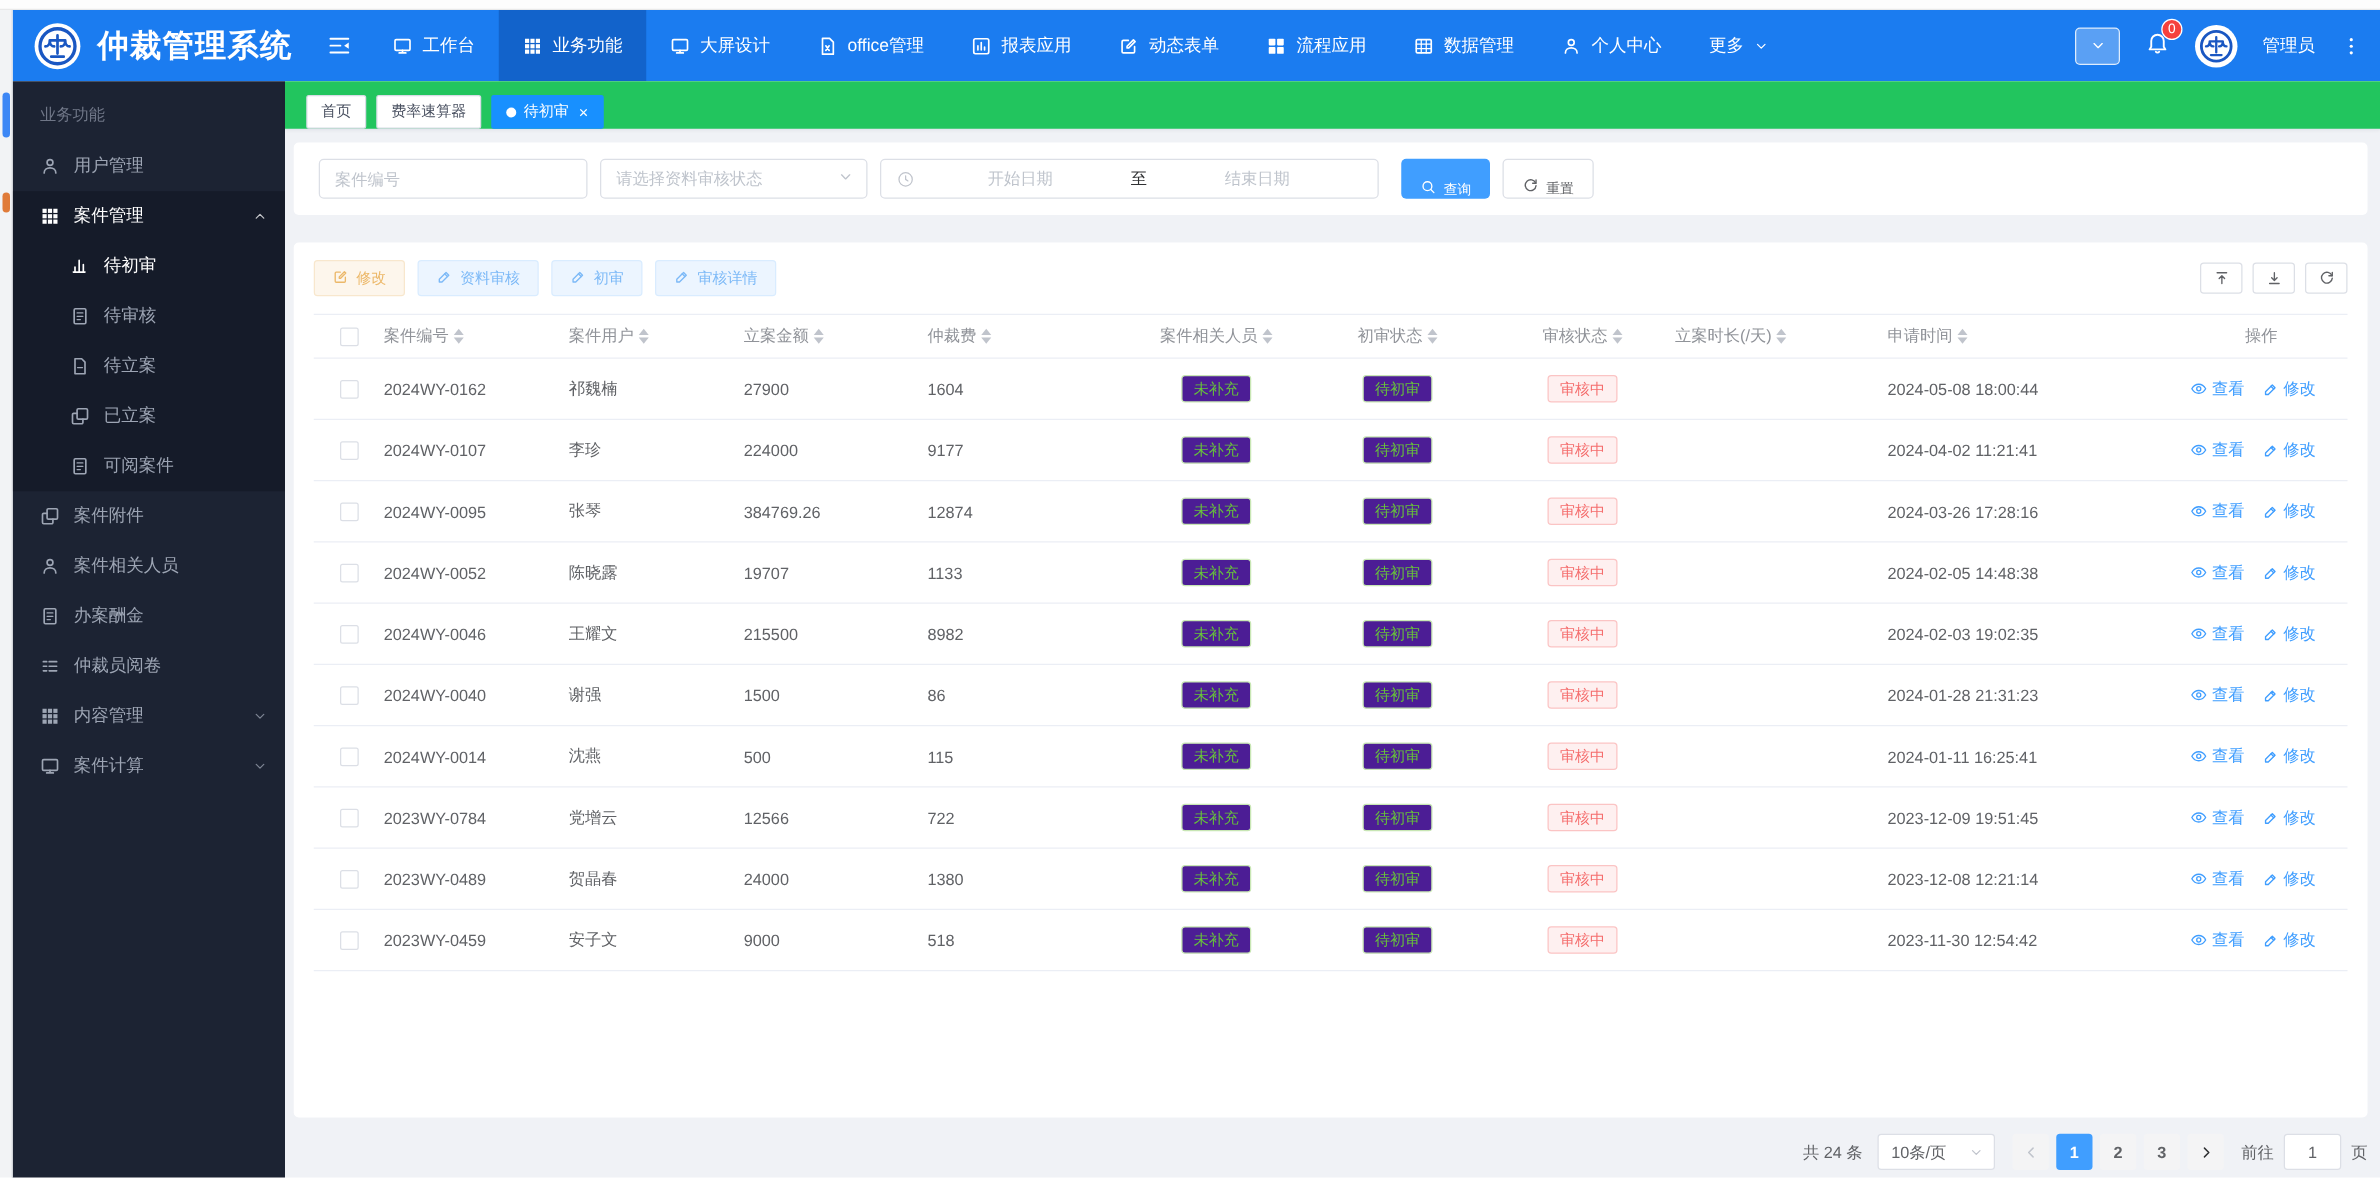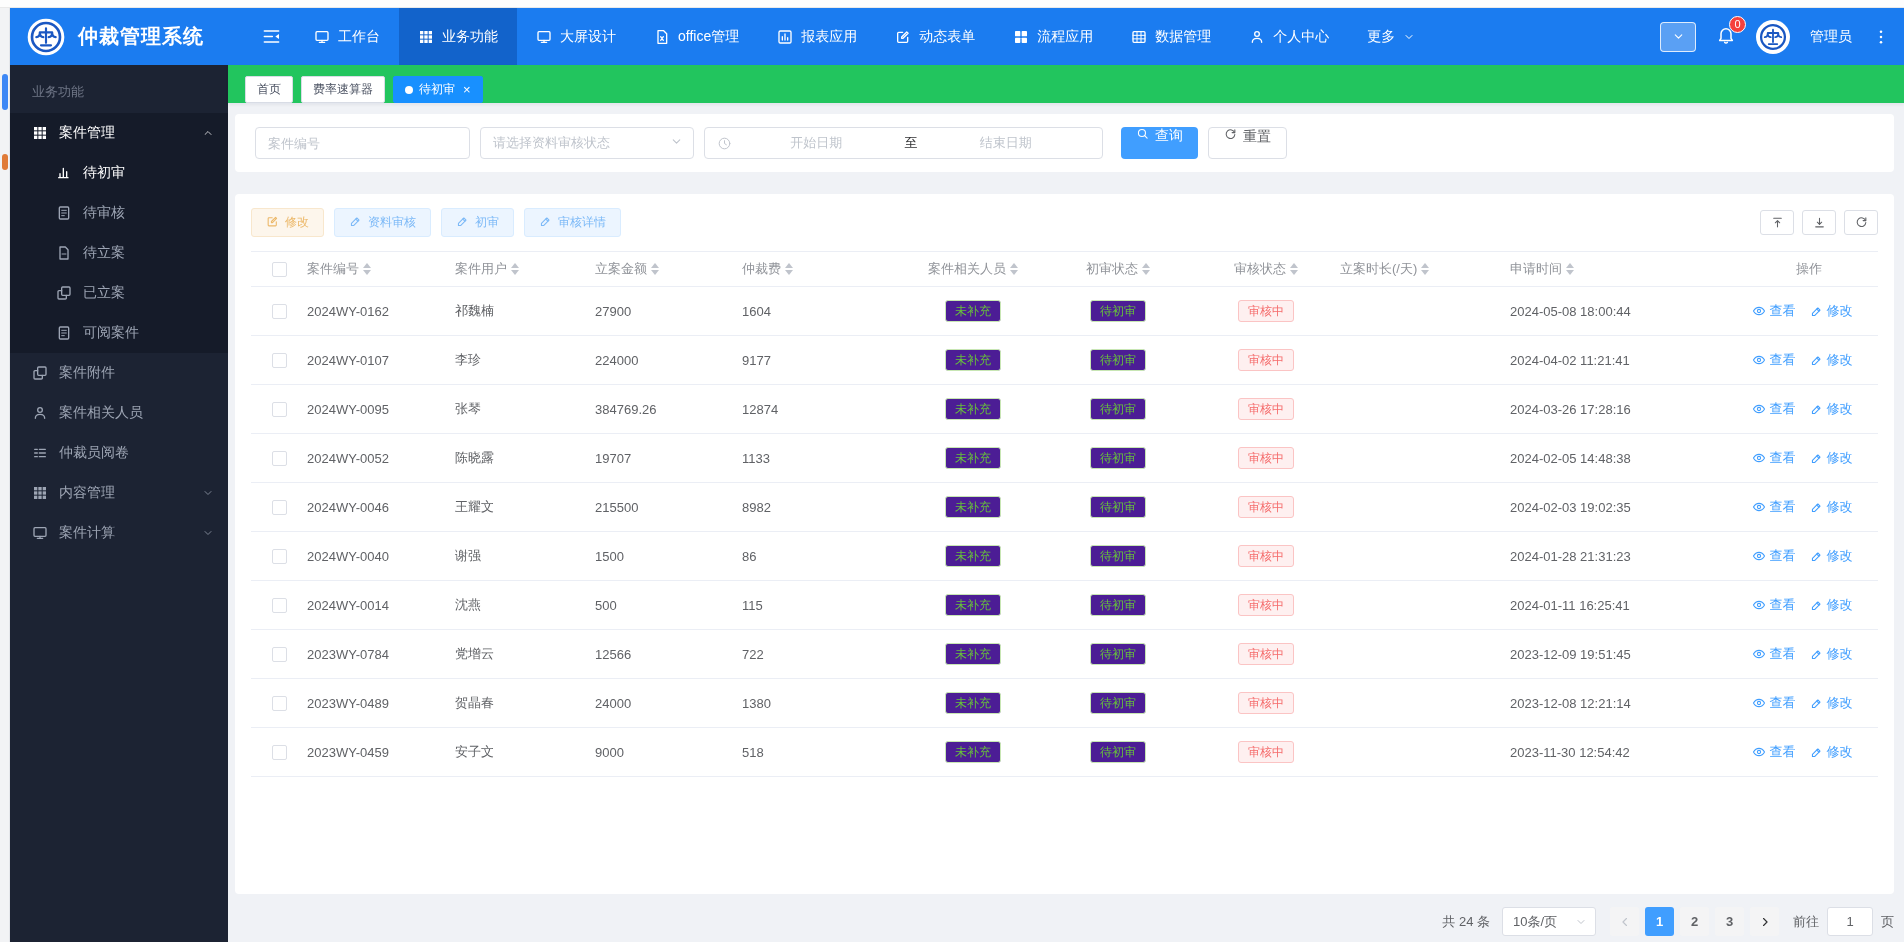--- a/index.html
+++ b/index.html
@@ -9,21 +9,21 @@
   .frame { display:flex; height:934px; }
   .left-strip { width:10px; background:#f2f3f5; position:relative; border-right:1px solid #e4e6ea; }
   .left-strip .thumb { position:absolute; left:2px; top:66px; width:6px; height:36px; border-radius:3px; background:#3d87f5; }
   .left-strip .mark { position:absolute; left:2px; top:146px; width:6px; height:16px; border-radius:3px; background:#e07b39; }
   .app { width:1894px; display:flex; flex-direction:column; }
 
   
   .navbar { height:57px; background:#1b7cf0; display:flex; align-items:stretch; color:#fff; flex-shrink:0; }
   .brand { display:flex; align-items:center; gap:12px; padding-left:16px; width:246px; flex-shrink:0; }
   .logo { width:40px; height:40px; display:flex; }
-  .title { font-size:20px; font-weight:bold; letter-spacing:1px; white-space:nowrap; }
+  .title { font-size:25px; font-weight:bold; letter-spacing:1px; white-space:nowrap; }
   .fold { display:flex; align-items:center; padding:0 14px 0 6px; cursor:pointer; }
   .nav-menu { display:flex; align-items:stretch; }
   .nv-item { display:flex; align-items:center; gap:8px; padding:0 19px; font-size:14px; cursor:pointer; white-space:nowrap; }
   .nv-item.active { background:#1263cb; }
   .nv-item .ico { display:flex; }
   .nav-right { margin-left:auto; display:flex; align-items:center; gap:20px; padding-right:14px; }
   .sq-btn { width:36px; height:30px; border:1px solid rgba(255,255,255,.8); background:rgba(255,255,255,.28); border-radius:4px; display:flex; align-items:center; justify-content:center; cursor:pointer; }
   .bell-wrap { position:relative; display:flex; cursor:pointer; }
   .nbadge { position:absolute; top:-9px; right:-10px; min-width:17px; height:17px; padding:0 4px; background:#f5413d; border:1px solid #fff; border-radius:9px; font-size:11px; line-height:15px; text-align:center; }
   .avatar { width:34px; height:34px; border-radius:50%; overflow:hidden; display:flex; background:#fff; }
@@ -54,21 +54,21 @@
   
   .search-card { margin:10px 10px 0 7px; background:#fff; border-radius:4px; height:58px; display:flex; align-items:center; padding-left:20px; gap:10px; flex-shrink:0; }
   .ctrl { height:32px; border:1px solid #dcdfe6; border-radius:4px; background:#fff; display:flex; align-items:center; font-size:13px; color:#bfc4cc; }
   input.inp { width:215px; height:32px; border:1px solid #dcdfe6; border-radius:4px; padding:0 12px; font-size:13px; color:#606266; outline:none; font-family:inherit; }
   input.inp::placeholder { color:#bfc4cc; }
   .sel { width:214px; padding:0 10px 0 12px; justify-content:space-between; cursor:pointer; }
   .dr { width:399px; padding:0 12px; cursor:pointer; }
   .dr .half { flex:1; text-align:center; }
   .dr .sep { color:#303133; font-size:13px; padding:0 4px; }
   .dr .ico { display:flex; color:#c0c4cc; }
-  .btn { height:32px; border-radius:4px; font-size:14px; display:flex; align-items:flex-start; gap:6px; padding:0 15px; cursor:pointer; border:none; font-family:inherit; }
+  .btn { height:32px; border-radius:4px; font-size:11px; display:flex; align-items:flex-end; gap:6px; padding:0 15px; cursor:pointer; border:none; font-family:inherit; }
   .btn-primary { background:#409eff; color:#fff; margin-left:8px; }
   .btn-plain { background:#fff; border:1px solid #dcdfe6; color:#606266; }
 
   
   .table-card { margin:22px 10px 0 7px; background:#fff; border-radius:4px; padding:14px 16px 0; height:700px; flex-shrink:0; }
   .toolbar { display:flex; align-items:center; }
   .tb-group { display:flex; gap:10px; }
   .tb-btn { height:29px; padding:0 14px; border-radius:3px; font-size:12px; display:flex; align-items:center; gap:6px; border:1px solid; cursor:pointer; font-family:inherit; }
   .tb-btn.warn { background:#fdf6ec; border-color:#f8e7cd; color:#ecb869; }
   .tb-btn.blue { background:#ecf5ff; border-color:#d9ecff; color:#7cb9f7; }
@@ -269,20 +269,29 @@
               </g>
             </svg>
           </span>
       </div>
     </header>
 
     <div class="main">
       <aside class="sidebar">
         <div class="sec-title">业务功能</div>
         <div id="sidebar-menu">
+            <div class="sd-item">
+              <span class="ico">
+                <svg viewBox="0 0 24 24" width="16" height="16" fill="none" stroke="currentColor" stroke-width="2" stroke-linecap="round" stroke-linejoin="round">
+                  <circle cx="12" cy="7.5" r="3.5"></circle>
+                  <path d="M5 20c0-3.7 3.1-6 7-6s7 2.3 7 6"></path>
+                </svg>
+              </span>
+              <span>用户管理</span>
+            </div>
             <div class="sd-group">
               <div class="sd-item on">
                 <span class="ico">
                   <svg viewBox="0 0 24 24" width="16" height="16" fill="none" stroke="currentColor" stroke-width="2" stroke-linecap="round" stroke-linejoin="round">
                     <g fill="currentColor" stroke="none">
                       <rect x="3" y="3" width="5" height="5"></rect>
                       <rect x="9.5" y="3" width="5" height="5"></rect>
                       <rect x="16" y="3" width="5" height="5"></rect>
                       <rect x="3" y="9.5" width="5" height="5"></rect>
                       <rect x="9.5" y="9.5" width="5" height="5"></rect>
@@ -359,20 +368,29 @@
                 <svg viewBox="0 0 24 24" width="16" height="16" fill="none" stroke="currentColor" stroke-width="2" stroke-linecap="round" stroke-linejoin="round">
                   <circle cx="12" cy="7.5" r="3.5"></circle>
                   <path d="M5 20c0-3.7 3.1-6 7-6s7 2.3 7 6"></path>
                 </svg>
               </span>
               <span>案件相关人员</span>
             </div>
             <div class="sd-item">
               <span class="ico">
                 <svg viewBox="0 0 24 24" width="16" height="16" fill="none" stroke="currentColor" stroke-width="2" stroke-linecap="round" stroke-linejoin="round">
+                  <rect x="5" y="3" width="14" height="18" rx="1.5"></rect>
+                  <path d="M8.5 8h7M8.5 12h7M8.5 16h4" stroke-width="1.5"></path>
+                </svg>
+              </span>
+              <span>办案酬金</span>
+            </div>
+            <div class="sd-item">
+              <span class="ico">
+                <svg viewBox="0 0 24 24" width="16" height="16" fill="none" stroke="currentColor" stroke-width="2" stroke-linecap="round" stroke-linejoin="round">
                   <path d="M4 6.5h4M4 12h4M4 17.5h4M11 6.5h9M11 12h9M11 17.5h9"></path>
                 </svg>
               </span>
               <span>仲裁员阅卷</span>
             </div>
             <div class="sd-item">
               <span class="ico">
                 <svg viewBox="0 0 24 24" width="16" height="16" fill="none" stroke="currentColor" stroke-width="2" stroke-linecap="round" stroke-linejoin="round">
                   <g fill="currentColor" stroke="none">
                     <rect x="3" y="3" width="5" height="5"></rect>

